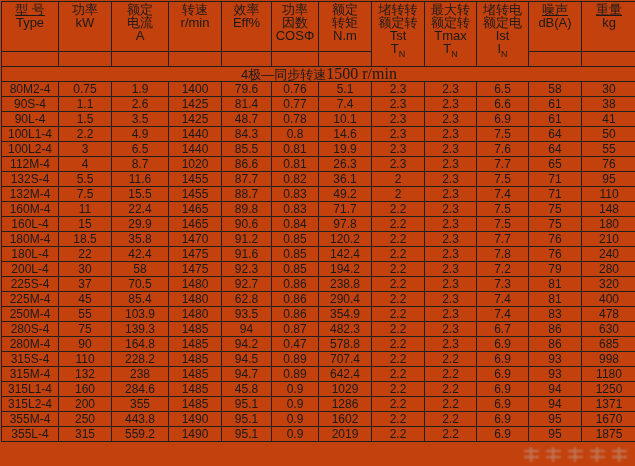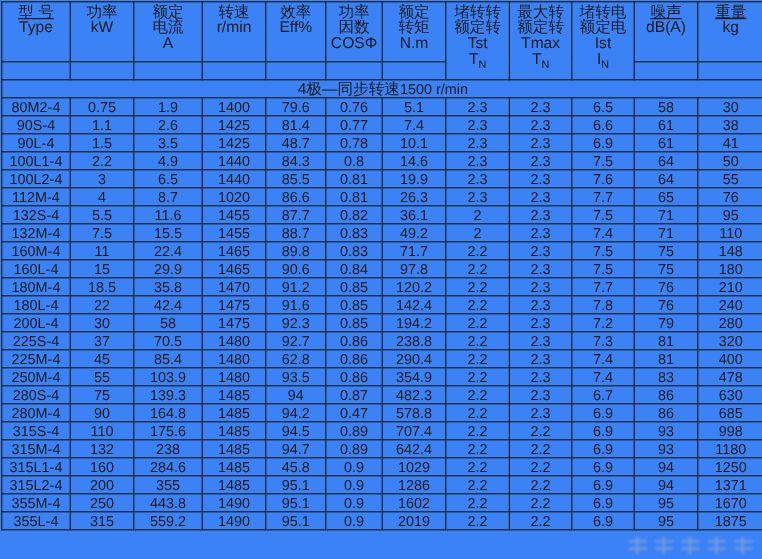--- a/index.html
+++ b/index.html
@@ -1,19 +1,19 @@
 <!DOCTYPE html>
 <html><head>
 <meta charset="utf-8">
 <style>
   * { box-sizing: border-box; margin: 0; padding: 0; }
   html,body { background:#ffffff; }
   .screen {
     width: 635px; height: 466px;
-    background: #3b82f6;
+    background: #c2410c;
     position: relative;
     overflow: hidden;
     font-family: "Liberation Sans", "DejaVu Sans", sans-serif;
     color: #1a1a1a;
   }
   table.spec {
     border-collapse: collapse;
     table-layout: fixed;
     width: 634px;
     margin: 1px 0 0 1px;
@@ -28,21 +28,21 @@
     white-space: nowrap;
   }
   tr.row-h1 { height: 50px; }
   tr.row-h2 { height: 15px; }
   .spec thead th { vertical-align: top; padding-top: 1px; }
   .hl { font-size: 13px; line-height: 13px; }
   .hl.u { text-decoration: underline; }
   .hl sub { font-size: 9px; line-height: 9px; }
   tr.section-row { height: 14px; }
   tr.section-row td { font-size: 13px; line-height: 13px; }
-  .sec-en { font-family: Liberation Sans, sans-serif; font-size: 12px; }
+  .sec-en { font-family: Liberation Serif, serif; font-size: 16px; }
   tbody tr { height: 15px; margin-top: 24px; }
   tbody td { font-size: 12px; line-height: 14px; }
   .watermark {
     position: absolute;
     right: 8px; bottom: 4px;
     display: flex; gap: 7px;
     opacity: 0.45;
     filter: blur(1.2px);
     pointer-events: none;
   }
@@ -397,21 +397,21 @@
           <td>578.8</td>
           <td>2.2</td>
           <td>2.3</td>
           <td>6.9</td>
           <td>86</td>
           <td>685</td>
         </tr>
         <tr>
           <td>315S-4</td>
           <td>110</td>
-          <td>175.6</td>
+          <td>228.2</td>
           <td>1485</td>
           <td>94.5</td>
           <td>0.89</td>
           <td>707.4</td>
           <td>2.2</td>
           <td>2.2</td>
           <td>6.9</td>
           <td>93</td>
           <td>998</td>
         </tr>

